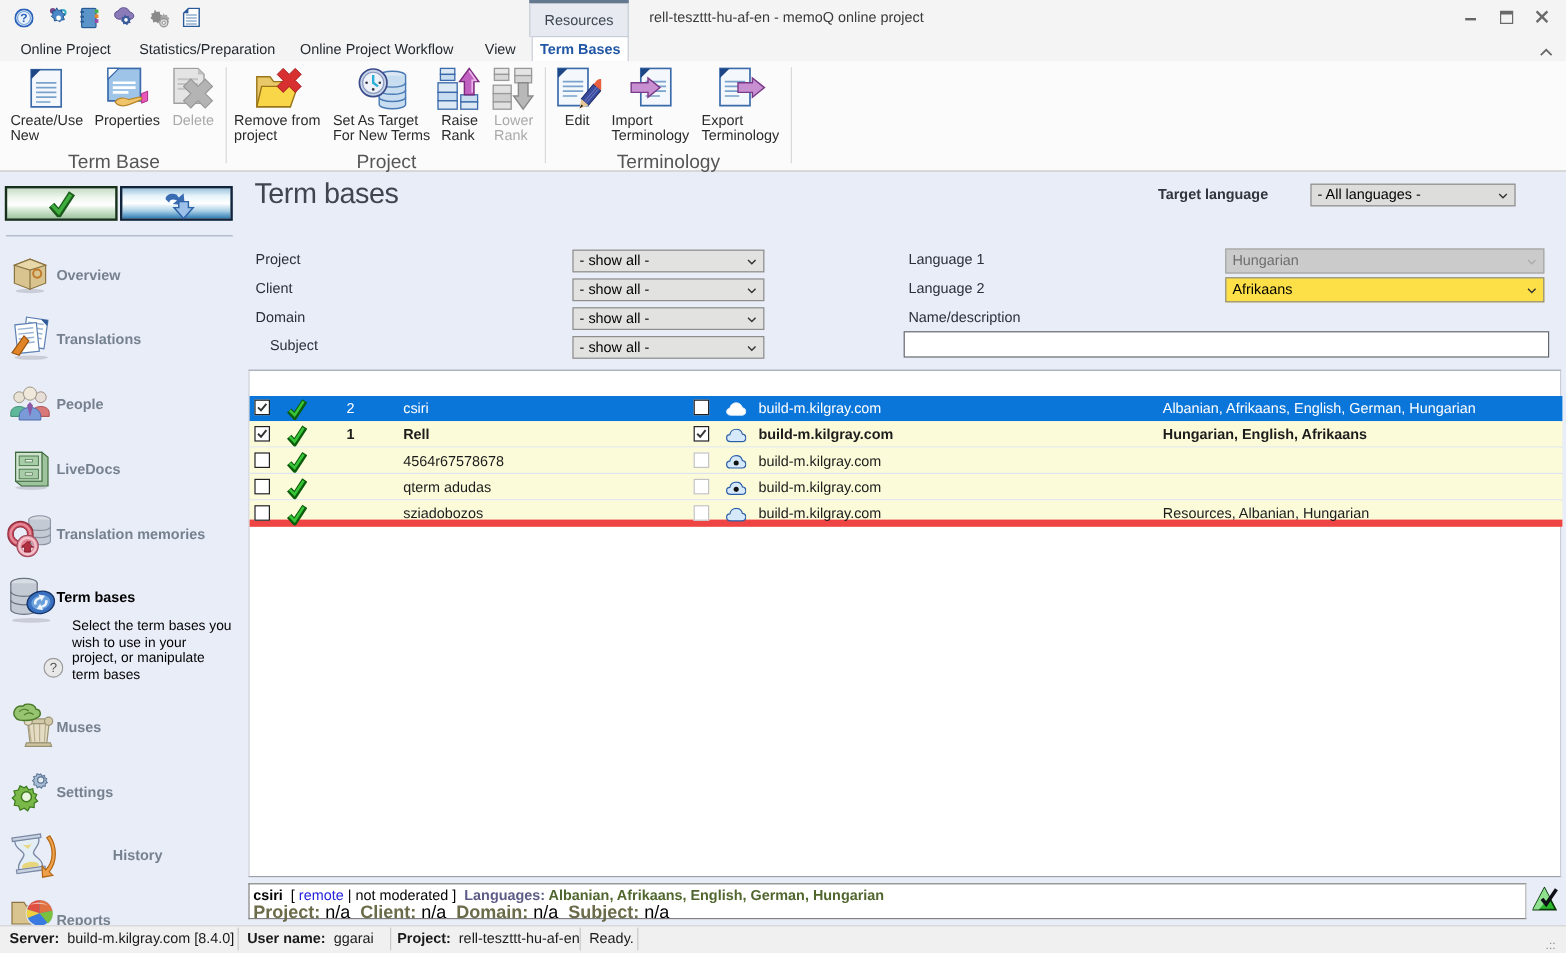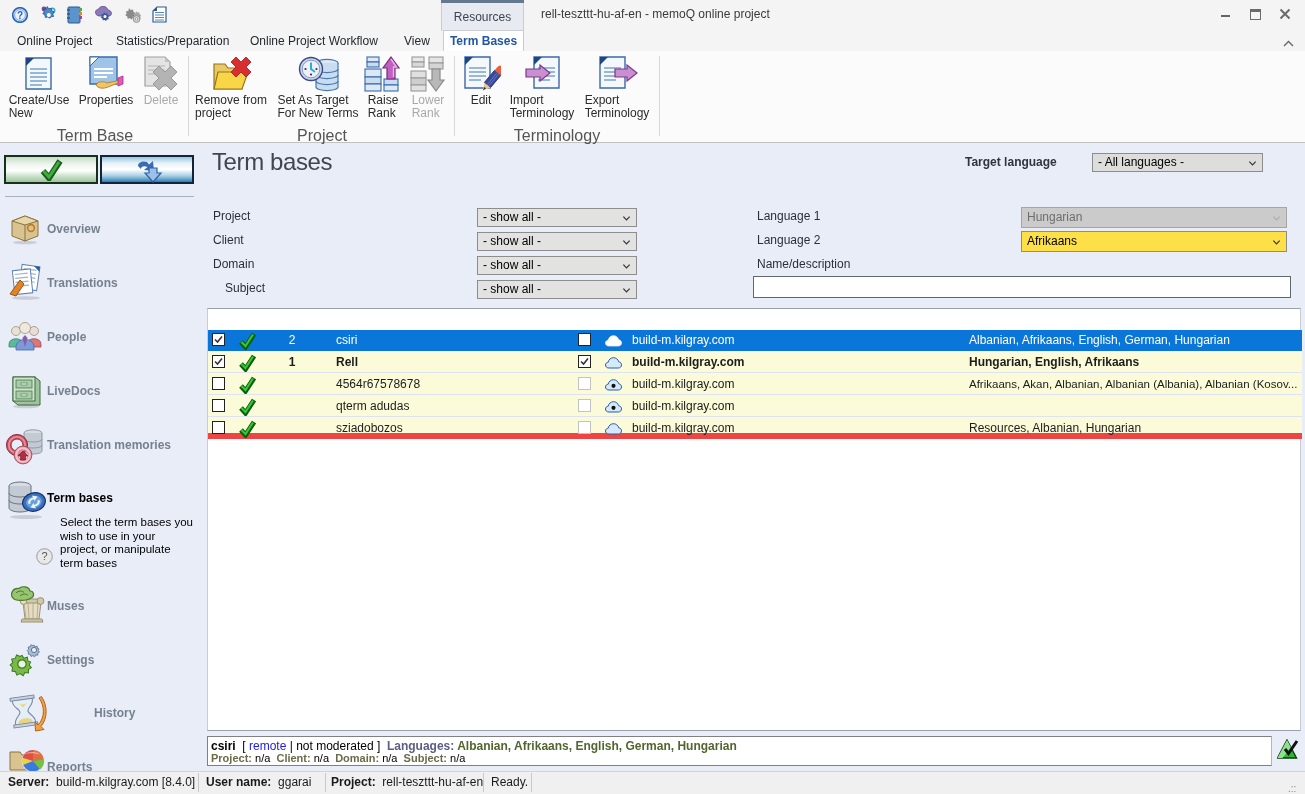--- a/index.html
+++ b/index.html
@@ -431,21 +431,20 @@
         <path d="M3 10 L7.5 15 L16 2" stroke="#0b5c0b" stroke-width="5" fill="none"></path>
         <path d="M3.5 10 L7.5 14 L15 2.5" stroke="#37c437" stroke-width="2.2" fill="none"></path>
       </svg>
     <div class="abs" style="left:128px;top:0;line-height:22px;">4564r67578678</div>
     <div class="cb cbg" style="left:370px;top:4px;"></div>
     <svg class="abs" style="left:397px;top:6px;" width="17" height="12" viewBox="0 0 17 12">
         <path d="M4 11 C1.5 11 0.5 9.5 0.5 8 C0.5 6.5 1.7 5.3 3.2 5.2 C3.6 2.6 5.8 0.7 8.5 0.7 C11 0.7 13.1 2.4 13.7 4.8 C15.4 5 16.5 6.2 16.5 7.9 C16.5 9.6 15.2 11 13.3 11 Z" fill="#d6e9fa" stroke="#2a5da8" stroke-width="1"></path>
         <circle cx="8.5" cy="6.8" r="2.1" fill="#111"></circle>
       </svg>
     <div class="abs" style="left:424px;top:0;line-height:22px;">build-m.kilgray.com</div>
-    <div class="abs" style="left:761px;top:0;line-height:22px;font-size:11.5px;">Afrikaans, Akan, Albanian, Albanian (Albania), Albanian (Kosov...</div>
   </div>
   <div class="abs row" style="left:0;top:86px;width:1094px;height:22px;background:#fbfbd9;border-bottom:1px solid #dde4f0;color:#1c1c1c;">
     <div class="cb" style="left:4px;top:4px;"></div>
     <svg class="abs" style="left:30px;top:3px;" width="18" height="18" viewBox="0 0 18 18">
         <path d="M3 10 L7.5 15 L16 2" stroke="#0b5c0b" stroke-width="5" fill="none"></path>
         <path d="M3.5 10 L7.5 14 L15 2.5" stroke="#37c437" stroke-width="2.2" fill="none"></path>
       </svg>
     <div class="abs" style="left:128px;top:0;line-height:22px;">qterm adudas</div>
     <div class="cb cbg" style="left:370px;top:4px;"></div>
     <svg class="abs" style="left:397px;top:6px;" width="17" height="12" viewBox="0 0 17 12">
@@ -465,21 +464,21 @@
     <svg class="abs" style="left:397px;top:6px;" width="17" height="12" viewBox="0 0 17 12">
         <path d="M4 11 C1.5 11 0.5 9.5 0.5 8 C0.5 6.5 1.7 5.3 3.2 5.2 C3.6 2.6 5.8 0.7 8.5 0.7 C11 0.7 13.1 2.4 13.7 4.8 C15.4 5 16.5 6.2 16.5 7.9 C16.5 9.6 15.2 11 13.3 11 Z" fill="#d6e9fa" stroke="#2a5da8" stroke-width="1"></path>
       </svg>
     <div class="abs" style="left:424px;top:0;line-height:22px;">build-m.kilgray.com</div>
     <div class="abs" style="left:761px;top:0;line-height:22px;">Resources, Albanian, Hungarian</div>
   </div>
 </div>
 
 <div id="infopanel" class="abs" style="left:207px;top:736px;width:1065px;height:30px;background:#fff;border:1px solid #808080;border-right:1px solid #b5b5b5;">
   <div class="abs" style="left:3px;top:2px;font-size:12px;color:#000;white-space:nowrap;"><b>csiri</b>&nbsp; [ <span style="color:#2222dd;">remote</span> | not moderated ] &nbsp;<b><span style="color:#5c5c86;">Languages:</span> <span style="color:#50662e;">Albanian, Afrikaans, English, German, Hungarian</span></b></div>
-  <div class="abs" style="left:3px;top:15px;font-size:11px;color:#000;white-space:nowrap;"><b><span style="color:#6b6b4a;">Project:</span></b> n/a &nbsp;<b><span style="color:#6b6b4a;">Client:</span></b> n/a &nbsp;<b><span style="color:#6b6b4a;">Domain:</span></b> n/a &nbsp;<b><span style="color:#6b6b4a;">Subject:</span></b> n/a</div>
+  <div class="abs" style="left:3px;top:15px;font-size:15px;color:#000;white-space:nowrap;"><b><span style="color:#6b6b4a;">Project:</span></b> n/a &nbsp;<b><span style="color:#6b6b4a;">Client:</span></b> n/a &nbsp;<b><span style="color:#6b6b4a;">Domain:</span></b> n/a &nbsp;<b><span style="color:#6b6b4a;">Subject:</span></b> n/a</div>
 </div>
 
 <svg class="abs" style="left:1277px;top:739px;" width="22" height="21" viewBox="0 0 22 21">
   <path d="M10 1 L19.5 19 L0.5 19 Z" fill="#2db92d" stroke="#0a3a0a" stroke-width="1.4"></path>
   <path d="M10 1 L14 8.5 L5.5 19 L0.5 19 Z" fill="#8fe08f"></path>
   <path d="M8 10 L11.5 14.5 L20 2" stroke="#101018" stroke-width="3" fill="none"></path>
 </svg>
 
 <div class="abs" style="left:0;top:771px;width:1305px;height:23px;background:#f0f0f0;border-top:1px solid #d4d4d4;"></div>
 <div id="statusbar" class="abs" style="left:0;top:771px;width:1286px;height:23px;font-size:12px;color:#1a1a1a;">

